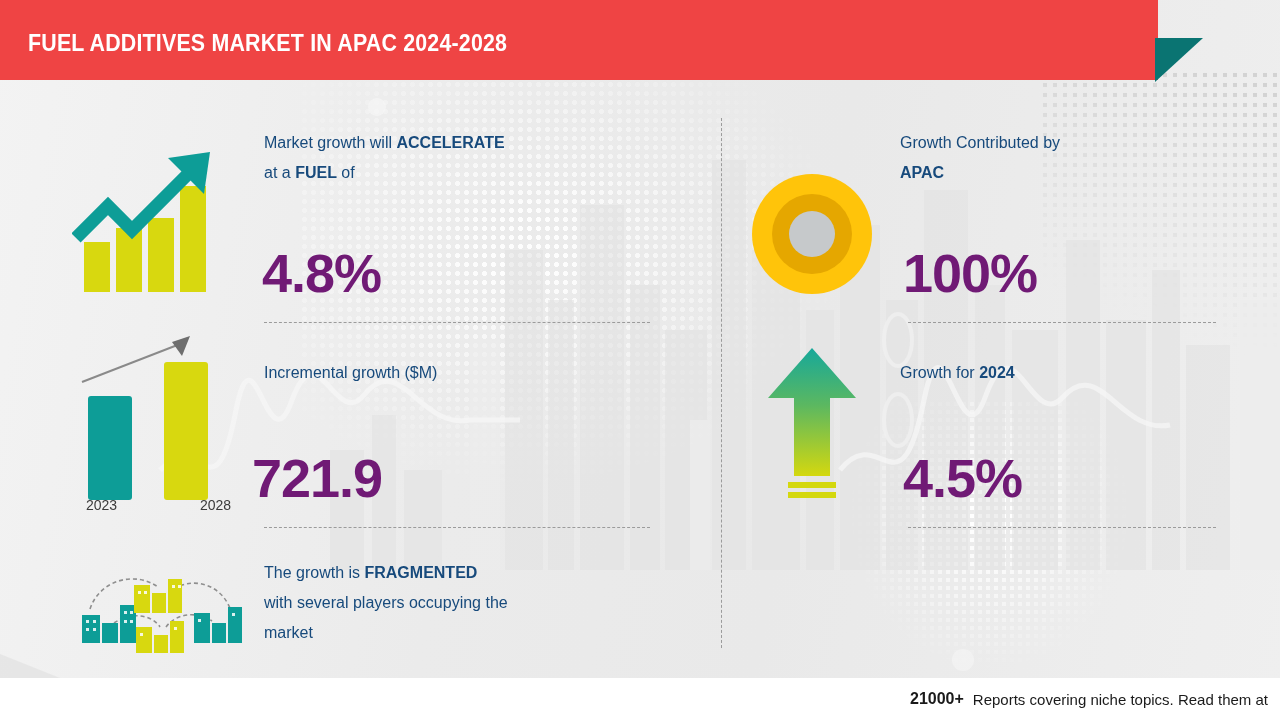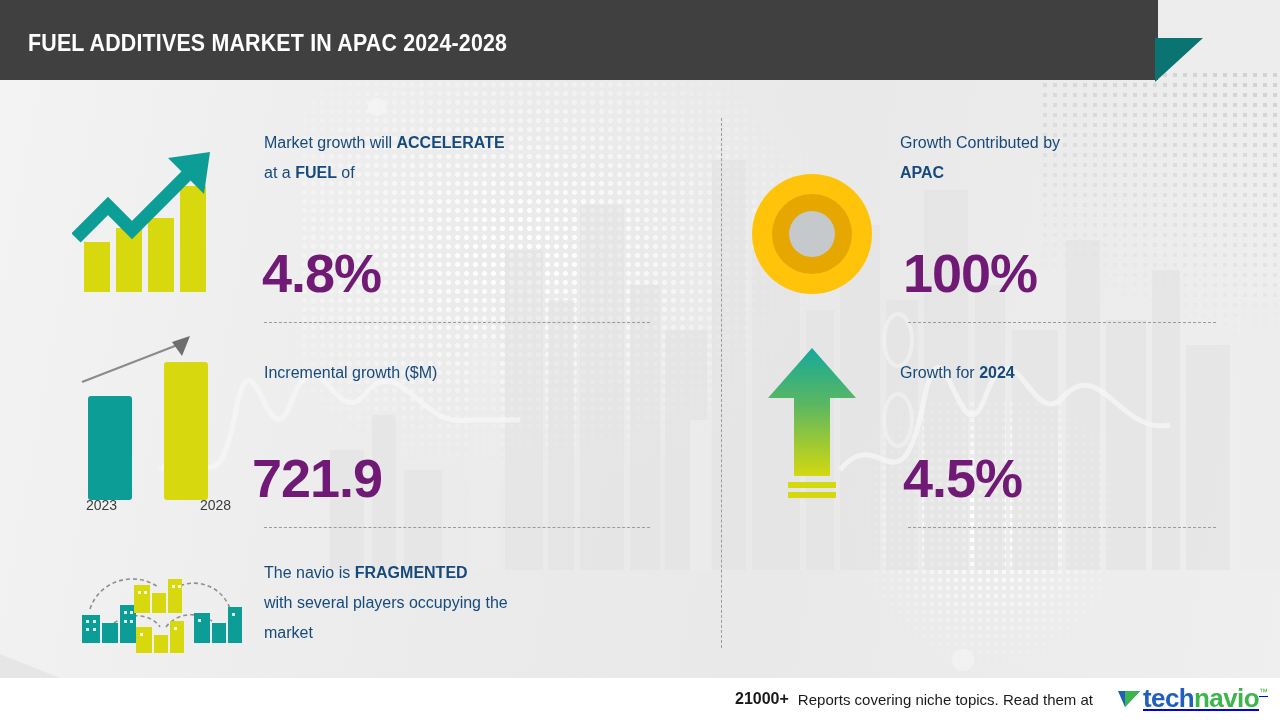--- a/index.html
+++ b/index.html
@@ -40,21 +40,21 @@
     background-size:8px 8px;
     -webkit-mask-image:radial-gradient(ellipse at 50% 40%, #000 8%, transparent 68%);
     mask-image:radial-gradient(ellipse at 50% 40%, #000 8%, transparent 68%);
   }
   #bg-texture .city { position:absolute; inset:0; opacity:.55; }
   #bg-texture .wave { position:absolute; inset:0; opacity:.75; }
 
   
   #header-bar {
     position:absolute; left:0; top:0; width:1158px; height:80px;
-    background:#404040; z-index:3;
+    background:#ef4444; z-index:3;
   }
   #header-title {
     position:absolute; left:28px; top:30px;
     font-family:"Liberation Sans", sans-serif;
     font-size:23px; font-weight:bold; letter-spacing:.2px;
     color:#ffffff; white-space:nowrap;
     transform:scaleX(.93); transform-origin:left center;
   }
   #header-fold { position:absolute; left:1155px; top:38px; z-index:3; }
 
@@ -232,21 +232,21 @@
     <rect x="98" y="20" width="3" height="3"></rect>
       <rect x="104" y="20" width="3" height="3"></rect>
     <rect x="66" y="68" width="3" height="3"></rect>
       <rect x="100" y="62" width="3" height="3"></rect>
     <rect x="124" y="54" width="3" height="3"></rect>
       <rect x="158" y="48" width="3" height="3"></rect>
   </g>
 </svg>
 
 <div class="stat-label" style="left:264px; top:558px; width:420px;">
-  <span>The navio is </span><b>FRAGMENTED</b><br>
+  <span>The growth is </span><b>FRAGMENTED</b><br>
   <span>with several players occupying the</span><br>
   <span>market</span>
 </div>
 
 <svg class="abs" style="left:750px; top:172px;" width="124" height="124" viewBox="0 0 124 124">
   <circle cx="62" cy="62" r="60" fill="#ffc40a"></circle>
   <circle cx="62" cy="62" r="40" fill="#e5a700"></circle>
   <circle cx="62" cy="62" r="23" fill="#c6c9cb"></circle>
 </svg>
 
@@ -275,24 +275,14 @@
 <div class="stat-value" style="left:903px; top:415px;">4.5%</div>
 
 <svg id="footer-accent" width="60" height="28" viewBox="0 0 60 28">
   <path d="M0 28 L60 28 L0 4 Z" fill="#e4e4e4" opacity=".8"></path>
 </svg>
 
 <div id="footer-bar">
   <div id="footer-inner">
     <span id="footer-count">21000+</span>
     <span id="footer-text">Reports covering niche topics. Read them at</span>
-    <a id="footer-logo" href="#">
-      <svg width="26" height="26" viewBox="0 0 26 26" style="margin-right:1px;margin-top:2px;">
-        <path d="M2 4 L24 4 L9 20 Z" fill="#1f5fbf"></path>
-        <path d="M9 20 L9 4 L24 4 Z" fill="#3cb54a"></path>
-      </svg>
-      <span id="logo-word">
-        <span class="t">tech</span><span class="n">navio</span>
-      </span>
-      <span id="logo-tm">™</span>
-    </a>
   </div>
 </div>
 
 </body></html>

